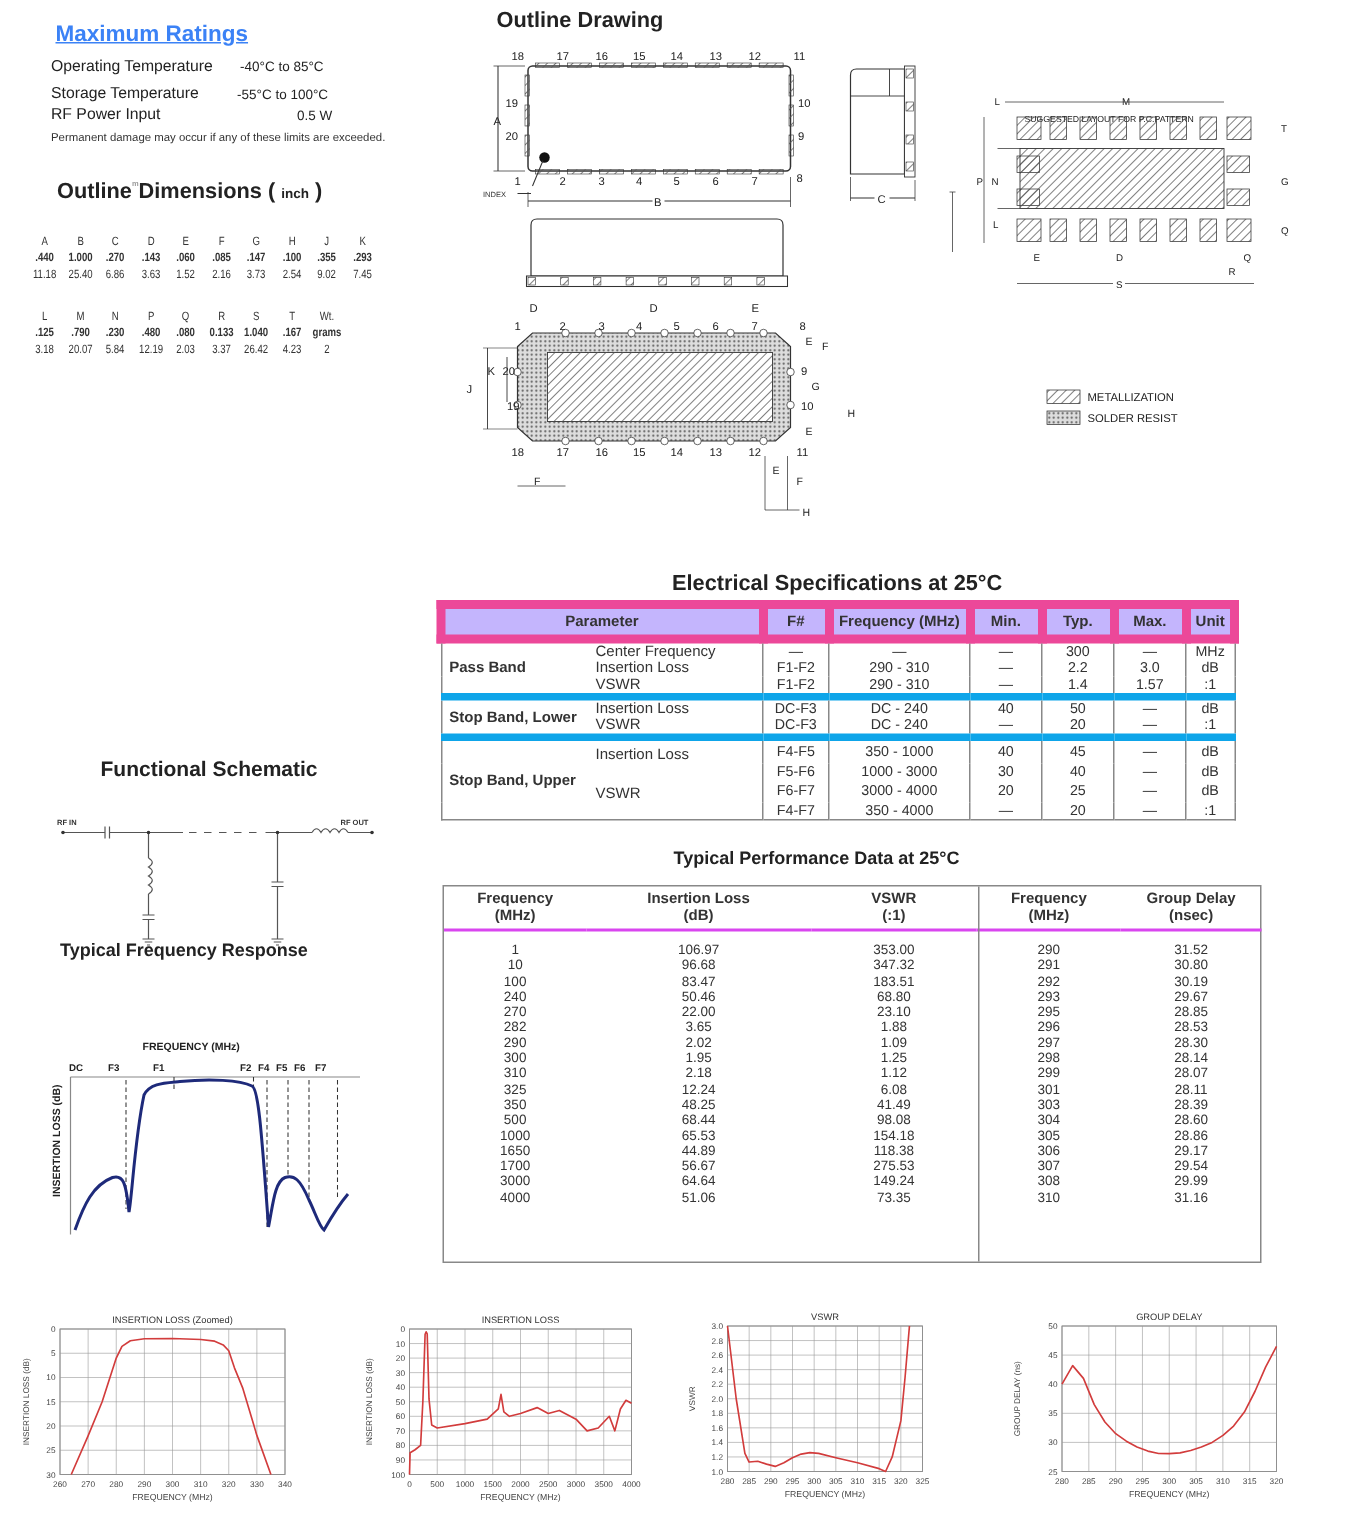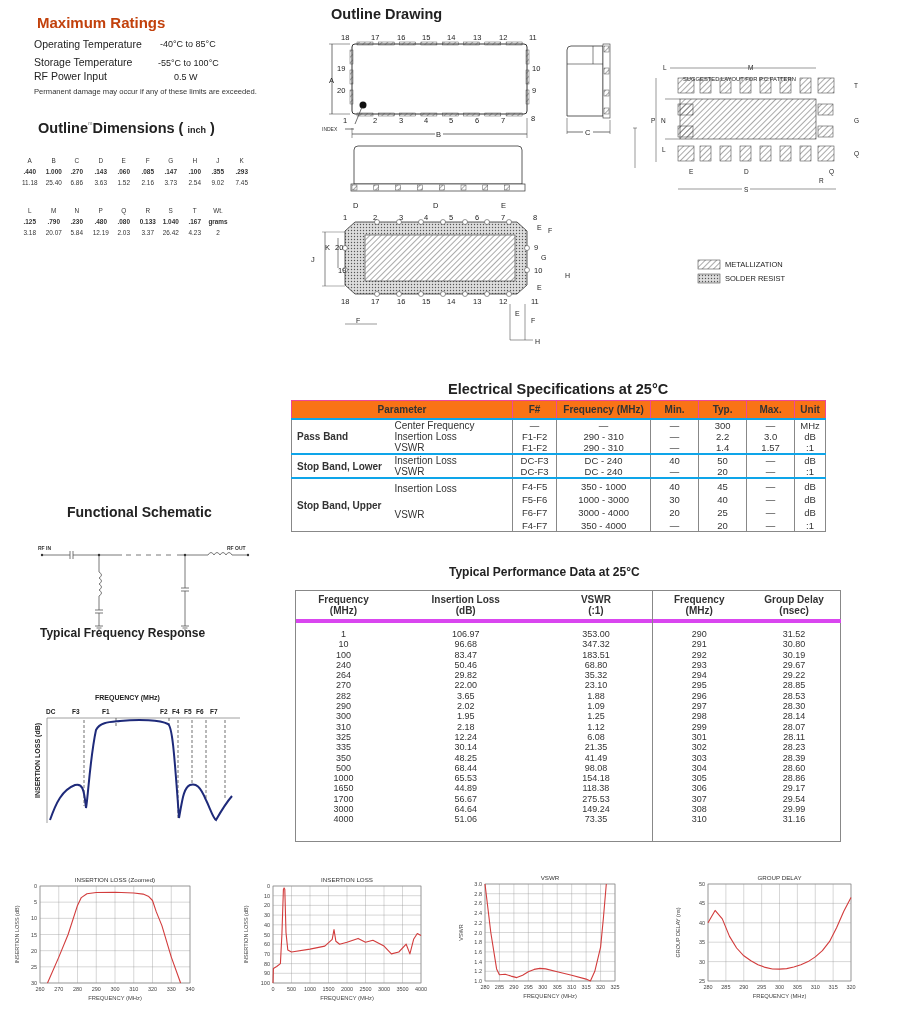--- a/index.html
+++ b/index.html
@@ -1,48 +1,48 @@
 <!DOCTYPE html>
 <html><head>
 <meta charset="utf-8">
 <style>
   * { box-sizing: border-box; margin: 0; padding: 0; }
   body { width: 904px; height: 1024px; background: #ffffff; font-family: "Liberation Sans", sans-serif; color: #222; position: relative; overflow: hidden; }
   .abs { position: absolute; }
-  .h-blue { color: #c2410c; font-weight: bold; font-size: 15px; }
+  .h-blue { color: #3b82f6; font-weight: bold; font-size: 15px; text-decoration: underline; }
   .h-black { color: #222; font-weight: bold; font-size: 15px; }
   .dimgrid { font-size: 8px; color: #333; font-family: "Liberation Sans", sans-serif; }
   .dimgrid td { width: 23.5px; text-align: center; padding: 1px 0; transform: scaleX(0.8); }
   .dimgrid .b { font-weight: bold; }
   table.spec { border-collapse: collapse; font-size: 9.5px; color: #333; width: 535px; }
-  table.spec th { background: #f97316; font-weight: bold; border: 1px solid #ec4899; padding: 3px 2px; font-size: 10px; }
+  table.spec th { background: #c4b5fd; font-weight: bold; border: 6px solid #ec4899; padding: 3px 2px; font-size: 10px; }
   table.spec td { padding: 0 3px; line-height: 11px; text-align: center; }
-  table.spec tr.grp td { border-top: 2px solid #0ea5e9; }
+  table.spec tr.grp td { border-top: 5px solid #0ea5e9; }
   table.spec td.pl { text-align: left; font-weight: bold; font-size: 10px; }
   table.spec td.pn { text-align: left; font-size: 10px; }
   table.spec td.bl { border-left: 1px solid #888; }
   table.perf { border-collapse: collapse; font-size: 9px; color: #333; width: 545px; }
-  table.perf th { font-weight: bold; font-size: 10px; padding: 3px 2px; border-bottom: 4px solid #d946ef; }
+  table.perf th { font-weight: bold; font-size: 10px; padding: 3px 2px; border-bottom: 2px solid #d946ef; }
   table.perf td { text-align: center; line-height: 10.3px; }
   svg text { font-family: "Liberation Sans", sans-serif; }
 </style>
 </head>
 <body>
 
 <div class="abs h-blue" style="left:37px;top:14px;font-size:15px;">Maximum Ratings</div>
 <div class="abs" style="left:34px;top:38px;">
   <div style="display:flex;height:14px;font-size:10.5px;">
     <span style="width:126px;">Operating Temperature</span>
     <span style="font-size:9px;padding-top:1px;">-40°C to 85°C</span>
   </div>
   <div style="display:flex;height:16px;font-size:10.5px;align-items:flex-end;">
     <span style="width:124px;">Storage Temperature</span>
     <span style="font-size:9px;padding-top:1px;">-55°C to 100°C</span>
   </div>
-  <div style="display:flex;height:16px;font-size:10.5px;padding-top:2px;">
+  <div style="display:flex;height:16px;font-size:10.5px;padding-top:2px;gap:24px;">
     <span style="width:140px;">RF Power Input</span>
     <span style="font-size:9px;padding-top:2px;">0.5 W</span>
   </div>
   <div style="font-size:7.6px;margin-top:3px;color:#333;">Permanent damage may occur if any of these limits are exceeded.</div>
 </div>
 
 <div class="abs h-black" style="left:38px;top:120px;font-size:14.5px;">
   <span>Outline</span><span style="font-size:5px;color:#999;vertical-align:top;">m</span><span>Dimensions (</span>
   <span style="font-size:9px;">inch</span>
   <span>)</span>
@@ -581,27 +581,20 @@
           <td>30.19</td>
         </tr>
         <tr>
           <td>240</td>
           <td>50.46</td>
           <td>68.80</td>
           <td>293</td>
           <td>29.67</td>
         </tr>
         <tr>
-          <td>264</td>
-          <td>29.82</td>
-          <td>35.32</td>
-          <td>294</td>
-          <td>29.22</td>
-        </tr>
-        <tr>
           <td>270</td>
           <td>22.00</td>
           <td>23.10</td>
           <td>295</td>
           <td>28.85</td>
         </tr>
         <tr>
           <td>282</td>
           <td>3.65</td>
           <td>1.88</td>
@@ -628,27 +621,20 @@
           <td>1.12</td>
           <td>299</td>
           <td>28.07</td>
         </tr>
         <tr>
           <td>325</td>
           <td>12.24</td>
           <td>6.08</td>
           <td>301</td>
           <td>28.11</td>
-        </tr>
-        <tr>
-          <td>335</td>
-          <td>30.14</td>
-          <td>21.35</td>
-          <td>302</td>
-          <td>28.23</td>
         </tr>
         <tr>
           <td>350</td>
           <td>48.25</td>
           <td>41.49</td>
           <td>303</td>
           <td>28.39</td>
         </tr>
         <tr>
           <td>500</td>

